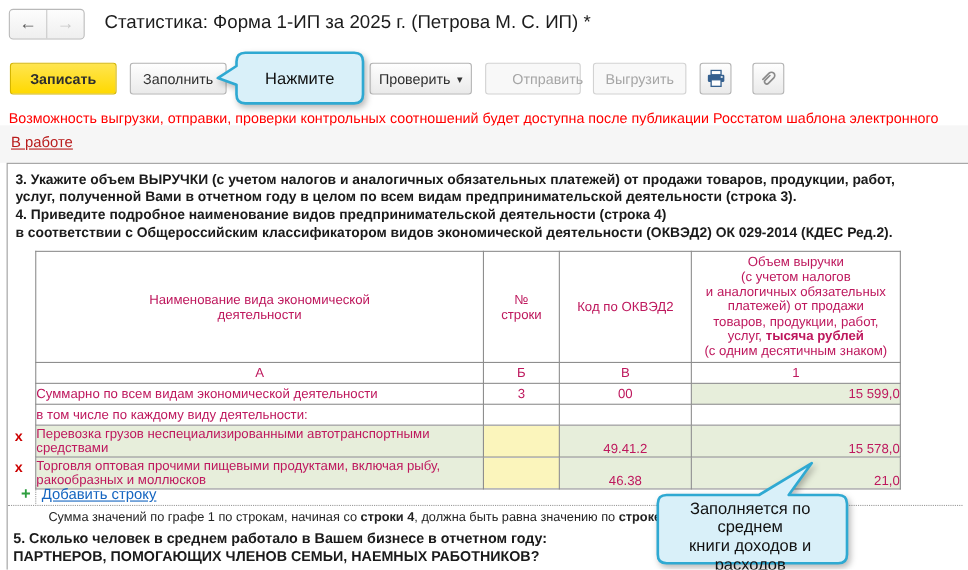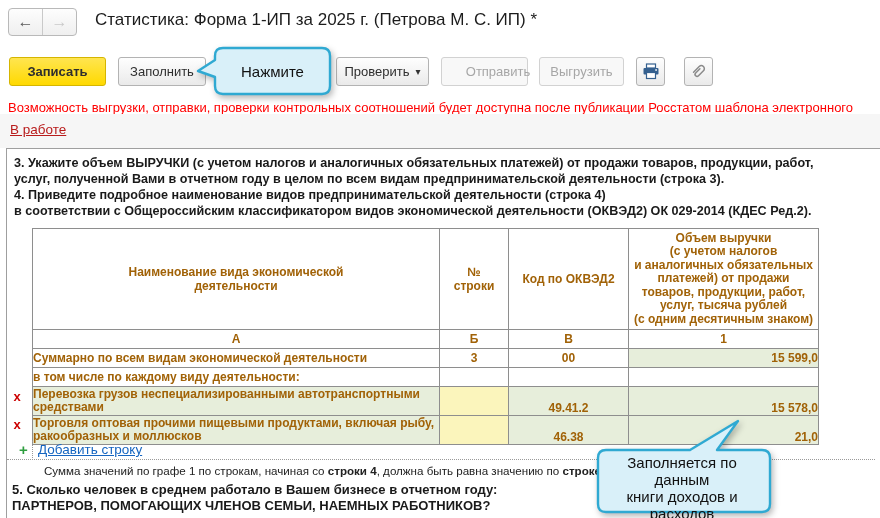--- a/index.html
+++ b/index.html
@@ -30,22 +30,22 @@
   .status-band{left:0;top:114px;width:880px;height:34px;background:#f6f6f6;}
   .status-link{left:10px;top:122px;font-size:13.5px;color:#b91c1c;text-decoration:underline;cursor:pointer;}
 
   .content-box{left:6px;top:148px;width:890px;height:380px;background:#fff;border:1px solid #9f9f9f;}
 
   .instructions{left:14px;top:155px;width:850px;font-size:12.6px;font-weight:bold;line-height:16px;}
   .instructions span{display:block;}
 
   
   table.grid{position:absolute;left:32px;top:228px;border-collapse:collapse;table-layout:fixed;width:786px;}
-  table.grid td,table.grid th{border:1px solid #8e8e8e;font-size:12px;font-weight:bold;
-       padding:0;overflow:hidden;color:#a16207;background:#fff;}
+  table.grid td,table.grid th{border:1px solid #8e8e8e;font-size:12px;font-weight:normal;
+       padding:0;overflow:hidden;color:#be185d;background:#fff;}
   th.hdr{vertical-align:middle;text-align:center;}
   .hdr-rev{font-size:11.5px;line-height:13.5px;text-align:center;}
   .sub td{height:18px;text-align:center;}
   .r1 td{height:18px;margin-left:22px;}
   .r2 td{height:18px;}
   .r34 td{height:28px;}
   .name{padding-left:6px;text-align:left;}
   .name2{padding-left:8px;text-align:left;line-height:13px;vertical-align:middle;}
   .ctr{text-align:center;}
   .num{text-align:right;padding-right:5px;}
@@ -215,18 +215,18 @@
 
   <svg class="abs callout-svg z10" style="left:196px;top:46px;" width="140" height="56" viewBox="0 0 140 56">
     <path d="M 27 2 H 126 Q 134 2 134 10 V 40 Q 134 48 126 48 H 27 Q 19 48 19 40 V 31 L 2 25 L 19 14 V 10 Q 19 2 27 2 Z" fill="#d9f0f9" stroke="#2fa9d2" stroke-width="2.4" stroke-linejoin="round"></path>
   </svg>
   <div class="abs callout-text" style="left:215px;top:63px;width:115px;">Нажмите</div>
 
   <svg class="abs callout-svg z10" style="left:592px;top:418px;" width="190" height="100" viewBox="0 0 190 100">
     <path d="M 14 32 H 98 L 146 3 L 125 32 H 170 Q 178 32 178 40 V 86 Q 178 94 170 94 H 14 Q 6 94 6 86 V 40 Q 6 32 14 32 Z" fill="#d9f0f9" stroke="#2fa9d2" stroke-width="2.4" stroke-linejoin="round"></path>
   </svg>
   <div class="abs callout-text" style="left:600px;top:454px;width:164px;line-height:17px;">
-    <div>Заполняется по данным</div>
+    <div>Заполняется по среднем</div>
     <div>книги доходов и</div>
     <div>расходов</div>
   </div>
 
 </div>
 
 </body></html>

